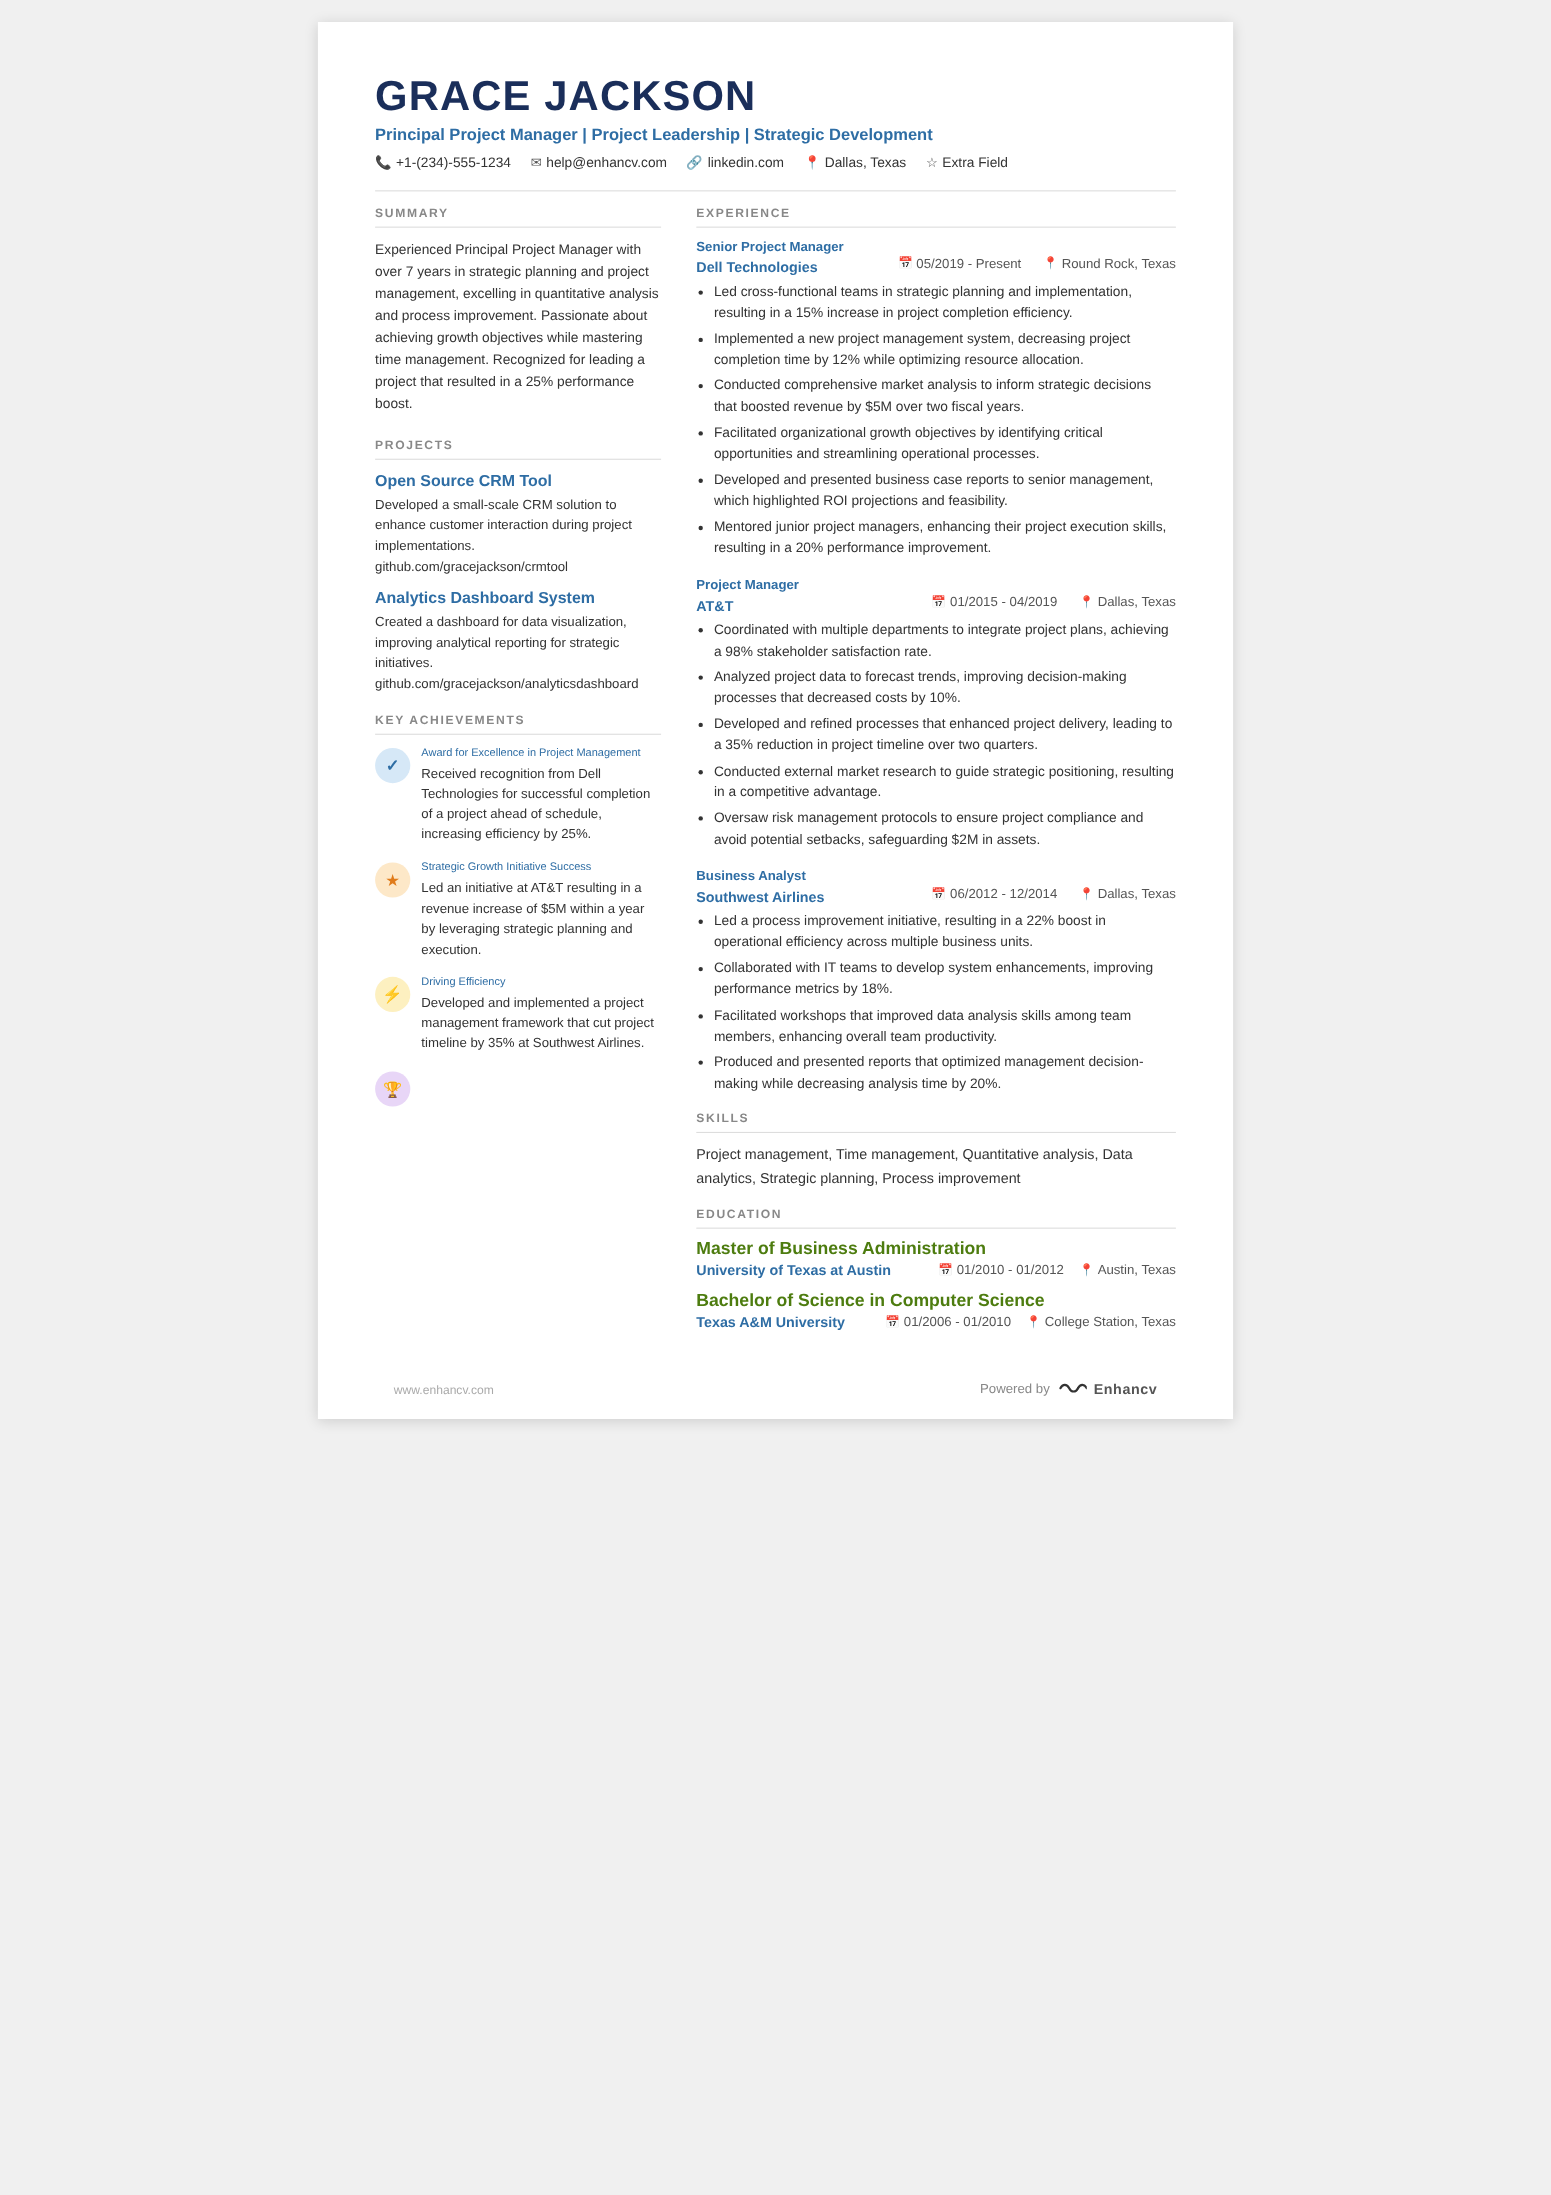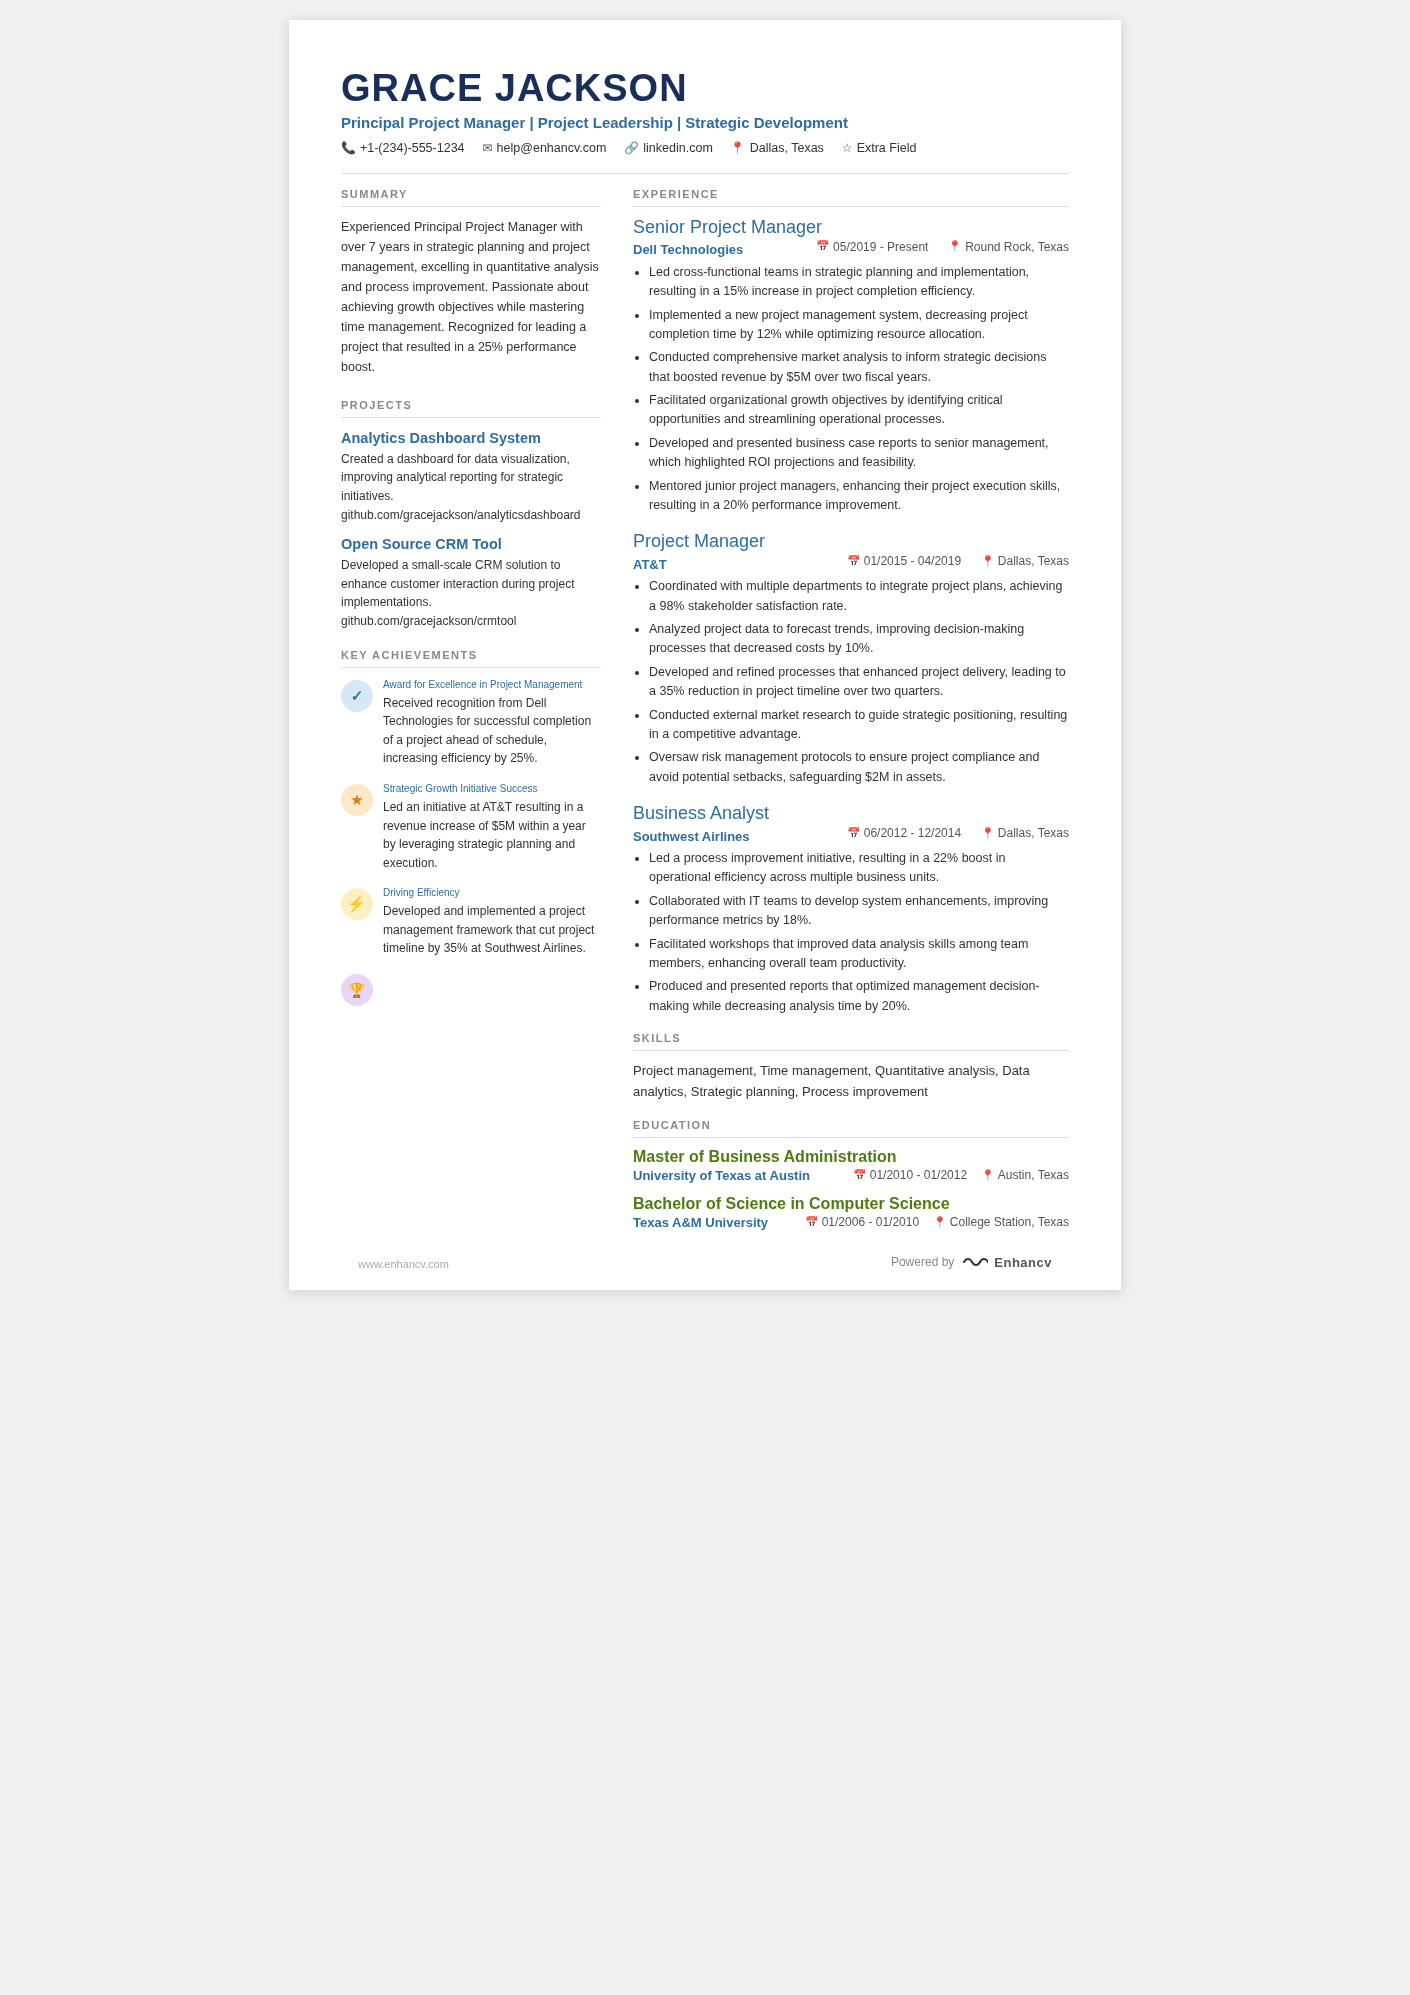--- a/index.html
+++ b/index.html
@@ -125,22 +125,22 @@
       line-height: 1.3;
     }
     .achievement-desc {
       font-size: 12px;
       color: #333;
       line-height: 1.55;
       margin-top: 3px;
     }
     
     .exp-title {
-      font-size: 18px;
-      font-weight: 400;
+      font-size: 12px;
+      font-weight: 700;
       color: #2e6da4;
       margin-bottom: 2px;
     }
     .exp-company {
       font-size: 13px;
       color: #2e6da4;
       font-weight: 600;
     }
     .exp-meta {
       font-size: 12px;
@@ -282,26 +282,26 @@
         <div class="section-label">SUMMARY</div>
         <hr class="section-divider">
         <div class="summary-text">Experienced Principal Project Manager with over 7 years in strategic planning and project management, excelling in quantitative analysis and process improvement. Passionate about achieving growth objectives while mastering time management. Recognized for leading a project that resulted in a 25% performance boost.</div>
       </div>
 
       <div class="section-block">
         <div class="section-label">PROJECTS</div>
         <hr class="section-divider">
 
         <div>
+          <div class="project-title">Open Source CRM Tool</div>
+          <div class="project-desc">Developed a small-scale CRM solution to enhance customer interaction during project implementations. github.com/gracejackson/crmtool</div>
+        </div>
+        <div>
           <div class="project-title">Analytics Dashboard System</div>
           <div class="project-desc">Created a dashboard for data visualization, improving analytical reporting for strategic initiatives. github.com/gracejackson/analyticsdashboard</div>
-        </div>
-        <div>
-          <div class="project-title">Open Source CRM Tool</div>
-          <div class="project-desc">Developed a small-scale CRM solution to enhance customer interaction during project implementations. github.com/gracejackson/crmtool</div>
         </div>
       </div>
 
       <div class="section-block">
         <div class="section-label">KEY ACHIEVEMENTS</div>
         <hr class="section-divider">
 
         <div class="achievement-item">
           <div class="achievement-icon-wrap ach-blue">
             <span style="color:#2e6da4; font-size:15px; font-weight:bold;">✓</span>

